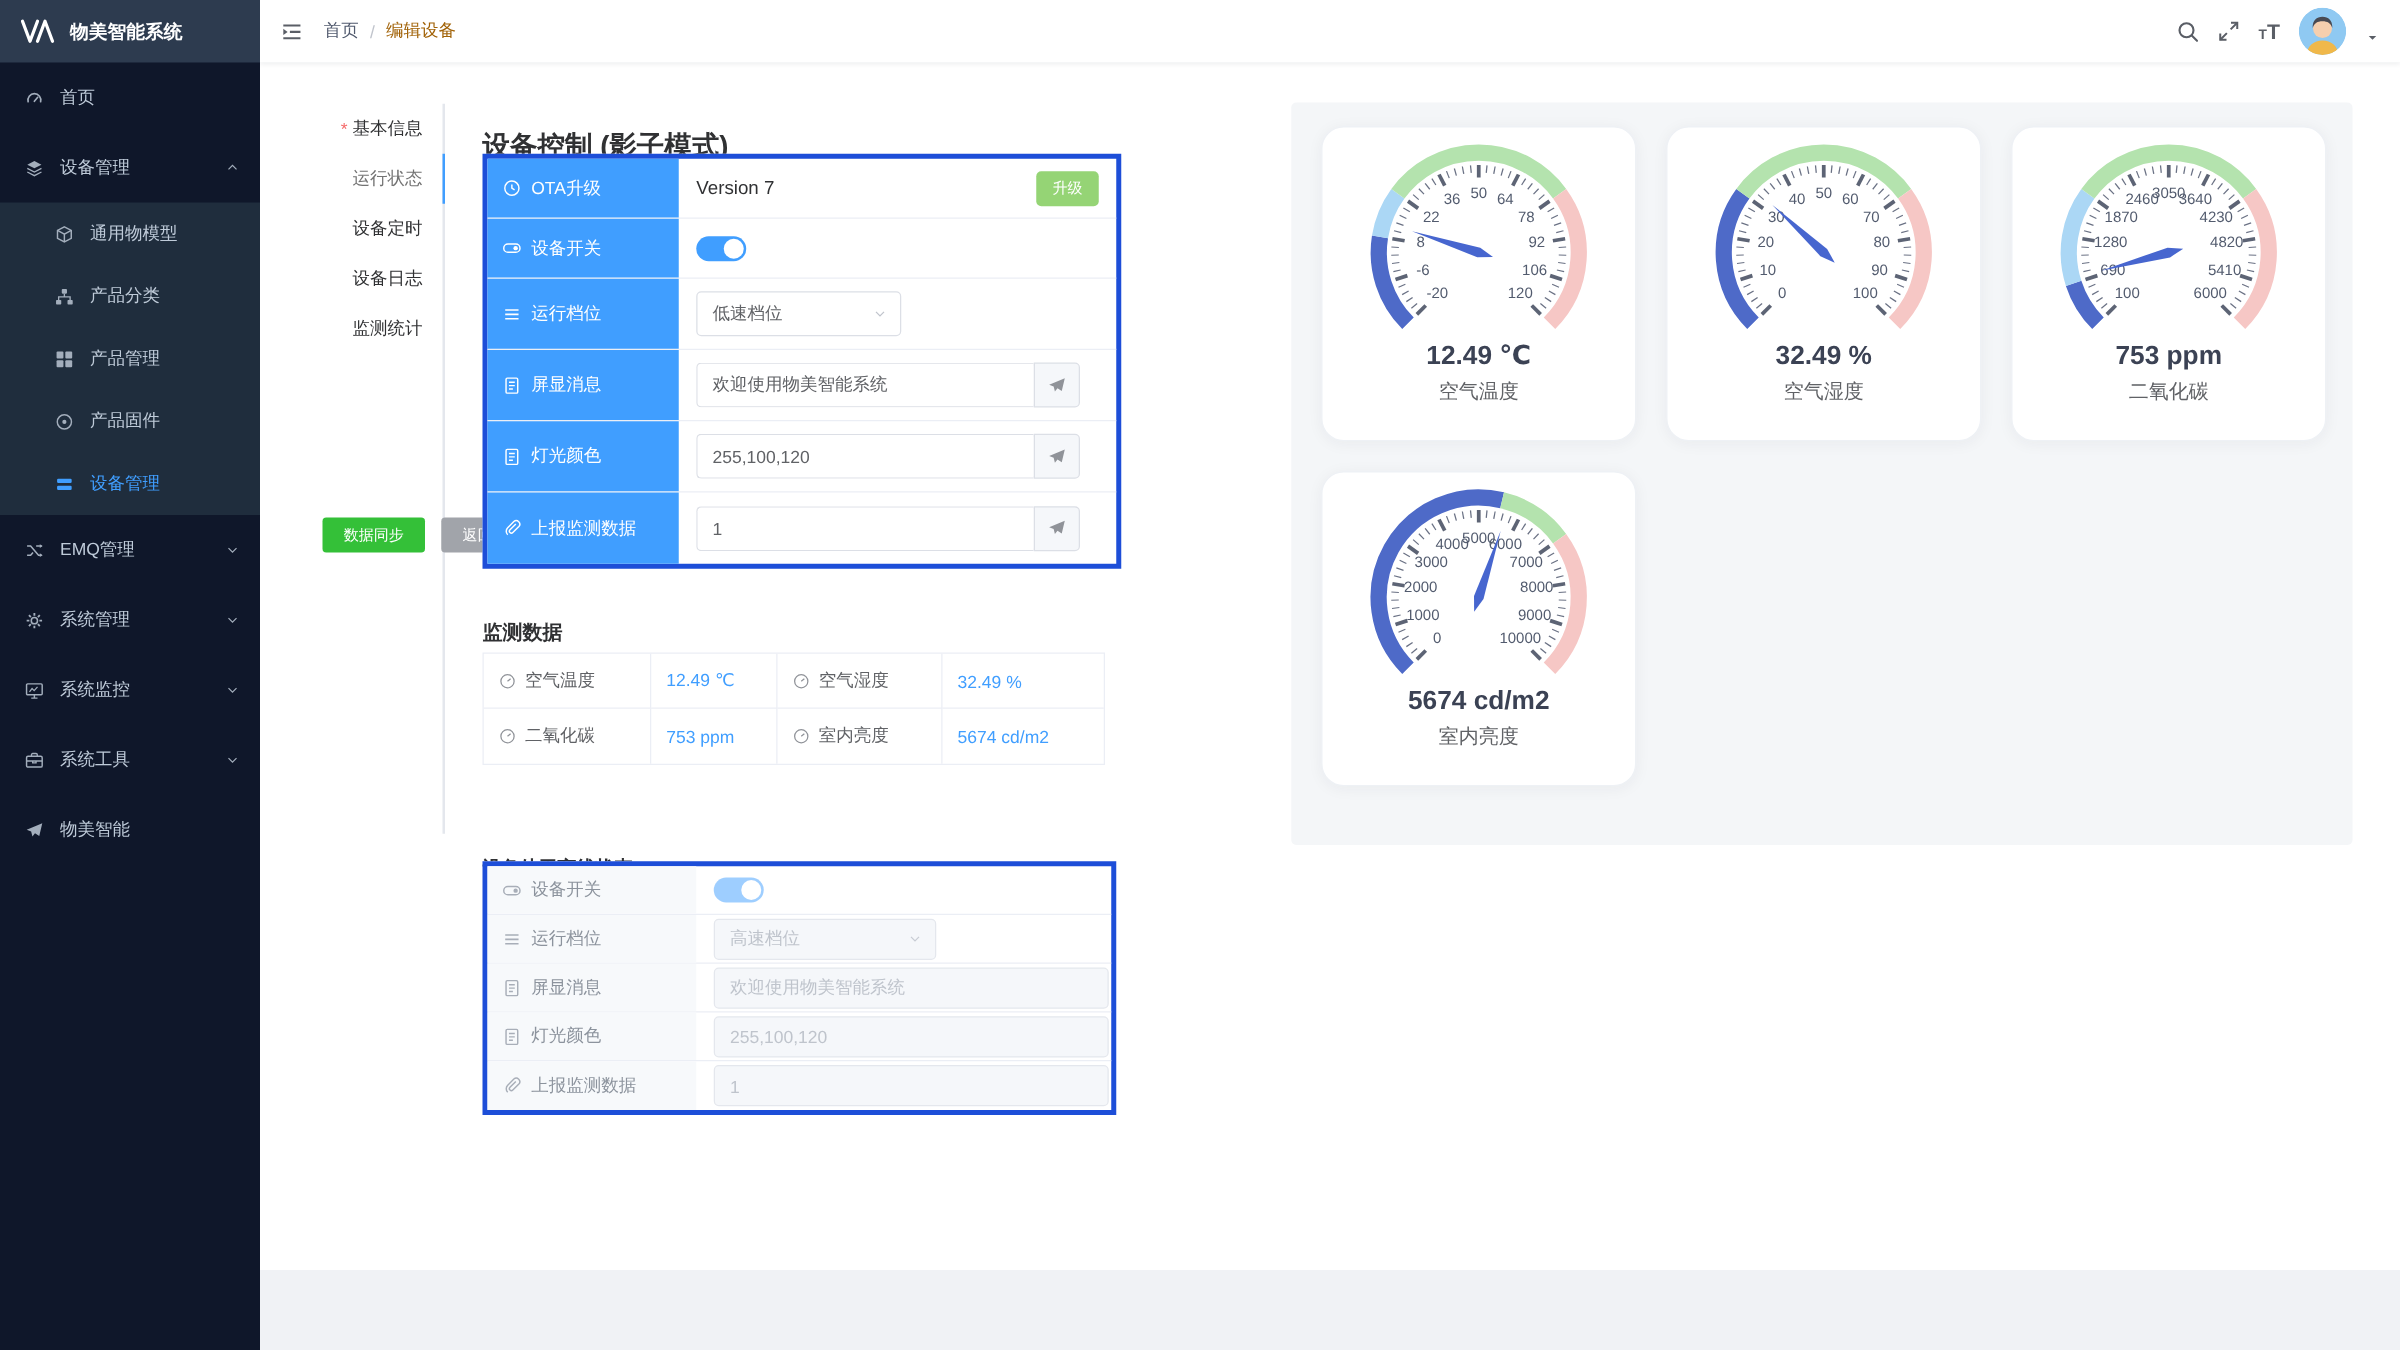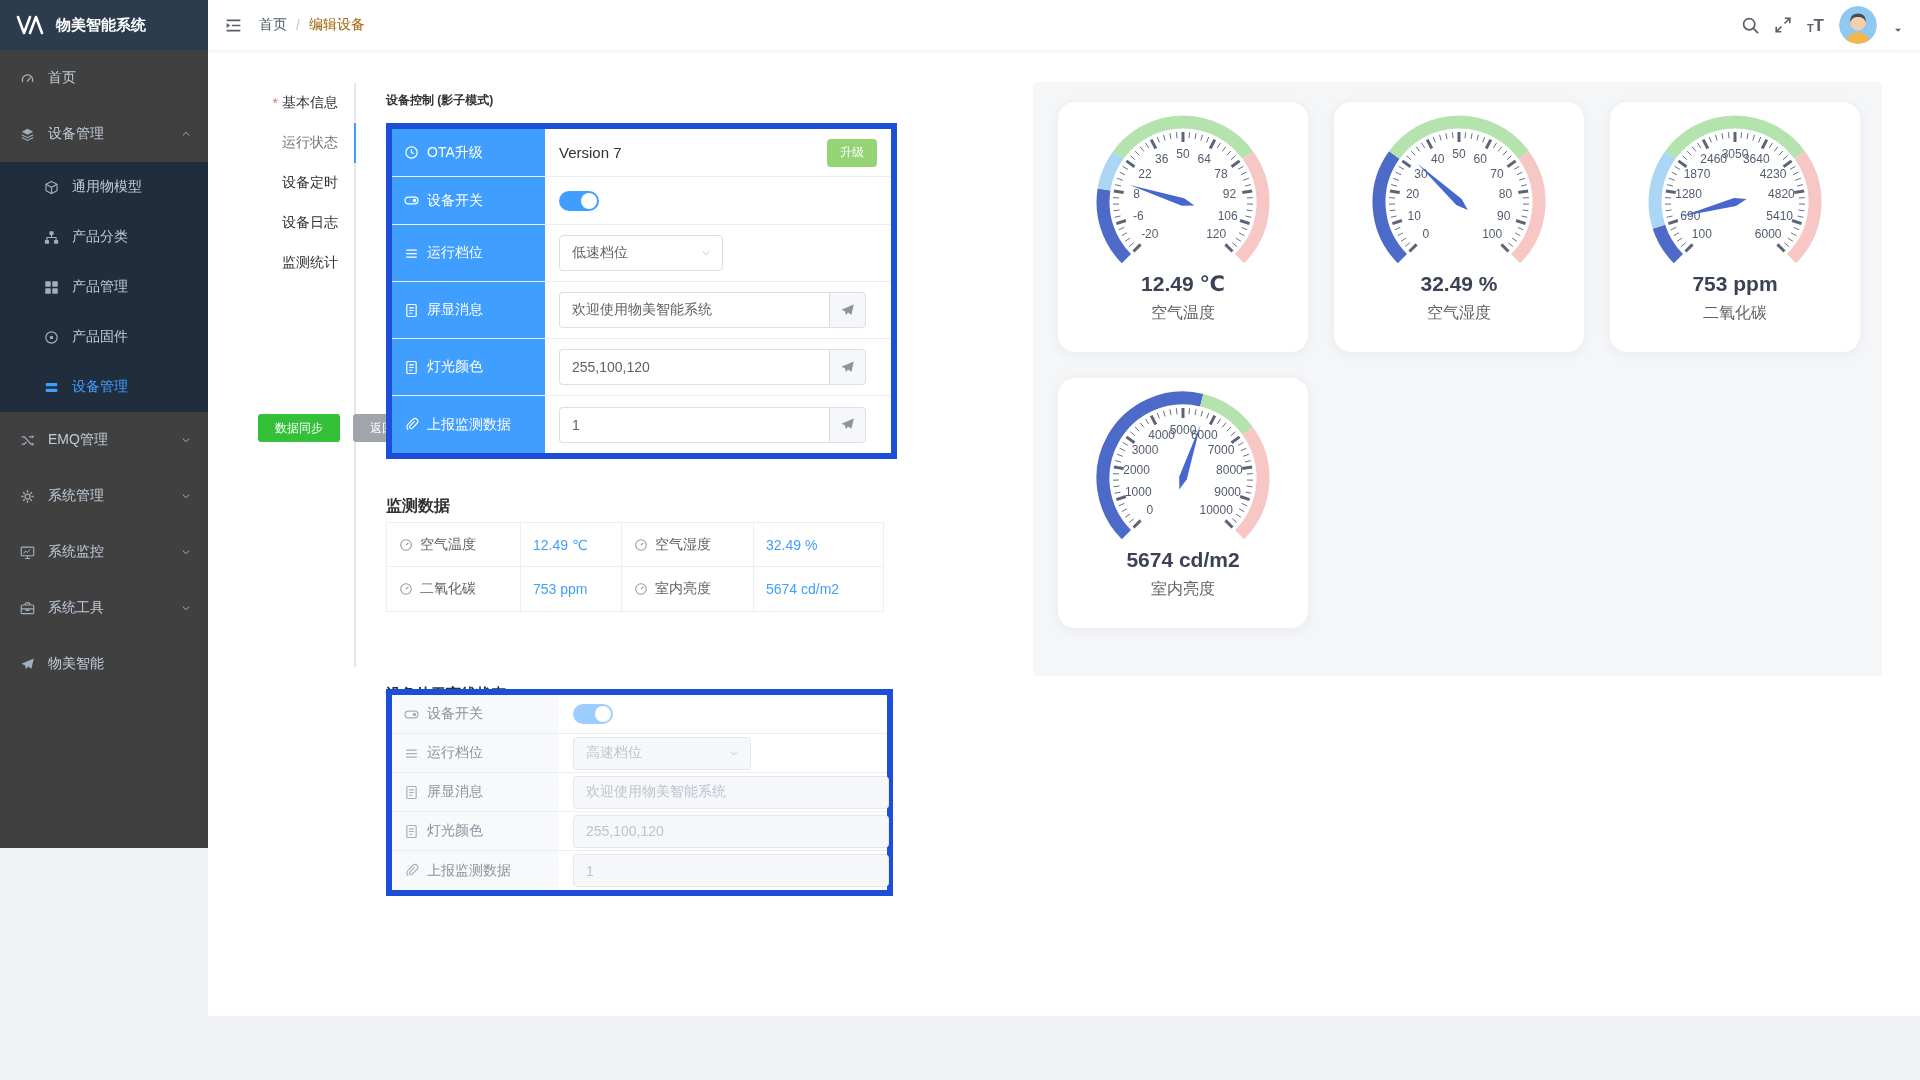--- a/index.html
+++ b/index.html
@@ -1,21 +1,21 @@
 <!DOCTYPE html>
 <html><head>
 <meta charset="utf-8">
 <style>
   html,body{margin:0;padding:0}
   body{width:1920px;height:1080px;background:#f0f2f5;font-family:"Liberation Sans","DejaVu Sans",sans-serif;color:#303133;overflow:hidden}
   #root{position:relative;width:1920px;height:1080px;overflow:hidden}
   .ic{width:15px;height:15px;display:inline-block;vertical-align:middle;flex:none}
 
   
-  #sidebar{position:absolute;left:0;top:0;width:208px;height:848px;background:#404040;z-index:5}
+  #sidebar{position:absolute;left:0;top:0;width:208px;height:1080px;background:#0f172a;z-index:5}
   .logo{height:50px;display:flex;align-items:center;gap:10px;padding-left:16px;background:#2d3b4f}
   .logomark{width:30px;height:20px;flex:none}
   .logotext{color:#fff;font-weight:bold;font-size:15px;white-space:nowrap}
   .m-item{height:56px;display:flex;align-items:center;gap:13px;padding-left:20px;color:#bfcbd9;font-size:14px;cursor:pointer;position:relative;white-space:nowrap}
   .m-item .ic{color:#a3aebc}
   .m-chev{position:absolute;right:16px;width:12px;height:12px;color:#8f9bab}
   .submenu{background:#1f2d3d}
   .submenu .m-item{height:50px;padding-left:44px}
   .m-item.act{color:#409EFF}
   .m-item.act .ic{color:#409EFF}
@@ -41,25 +41,25 @@
   .tabi.act{color:#737373}
   .req{color:#f56c6c;margin-right:4px}
   #vline{position:absolute;left:146px;top:33px;width:2px;height:584px;background:#e4e7ed}
   #activebar{position:absolute;left:146px;top:73px;width:2px;height:40px;background:#409EFF;z-index:2}
   #btns{position:absolute;left:50px;top:364px;display:flex;flex-direction:row;gap:13px}
   .btn{width:82px;height:28px;border:none;border-radius:3px;color:#fff;font-size:12px;cursor:pointer;font-family:inherit}
   .btn.green{background:#34c038}
   .btn.gray{background:#a1a4aa}
 
   .sec-title{position:absolute;font-size:16px;font-weight:bold;color:#303133;white-space:nowrap}
-  #shadow-title{left:178px;top:30px;font-size:12px}
+  #shadow-title{left:178px;top:30px;font-size:22px}
   #mon-title{left:178px;top:430px}
   #off-title{left:178px;top:620px;font-size:15px}
 
-  .ftable{position:absolute;border:6px solid #1d4ed8;background:#fff;box-sizing:border-box}
+  .ftable{position:absolute;border:4px solid #1d4ed8;background:#fff;box-sizing:border-box}
   #shadow-table{left:178px;top:73px;width:511px}
   #off-table{left:178px;top:639px;width:507px}
   .frow{display:flex;border-bottom:1px solid #ebeef5;box-sizing:border-box}
   .frow:last-child{border-bottom:none}
   .flabel{width:153px;background:#409EFF;color:#fff;display:flex;align-items:center;gap:8px;padding-left:12px;font-size:14px;flex:none;box-sizing:border-box}
   .flabel .ic{color:#fff}
   .fval{flex:1;display:flex;align-items:center;padding-left:14px;position:relative}
   .version{font-size:15px;color:#303133}
   .upg{position:absolute;right:14px;top:50%;transform:translateY(-50%);width:50px;height:28px;background:#95d475;color:#fff;font-size:12px;border:none;border-radius:4px;cursor:pointer;font-family:inherit}
   .switch{width:40px;height:20px;border-radius:10px;background:#409EFF;position:relative;cursor:pointer;flex:none}

